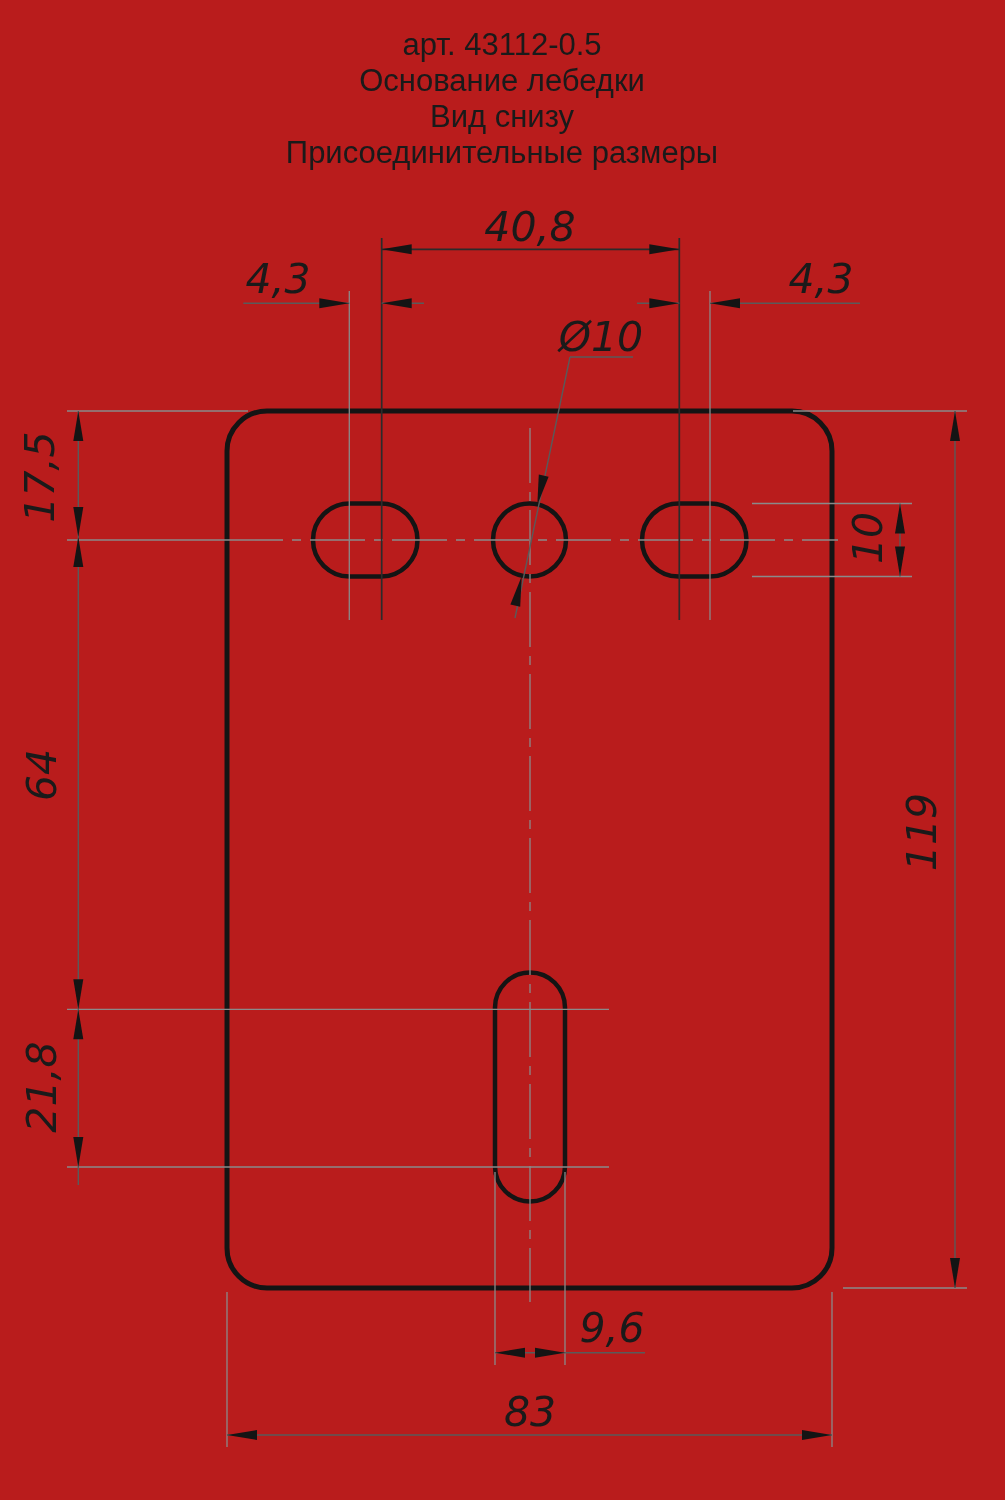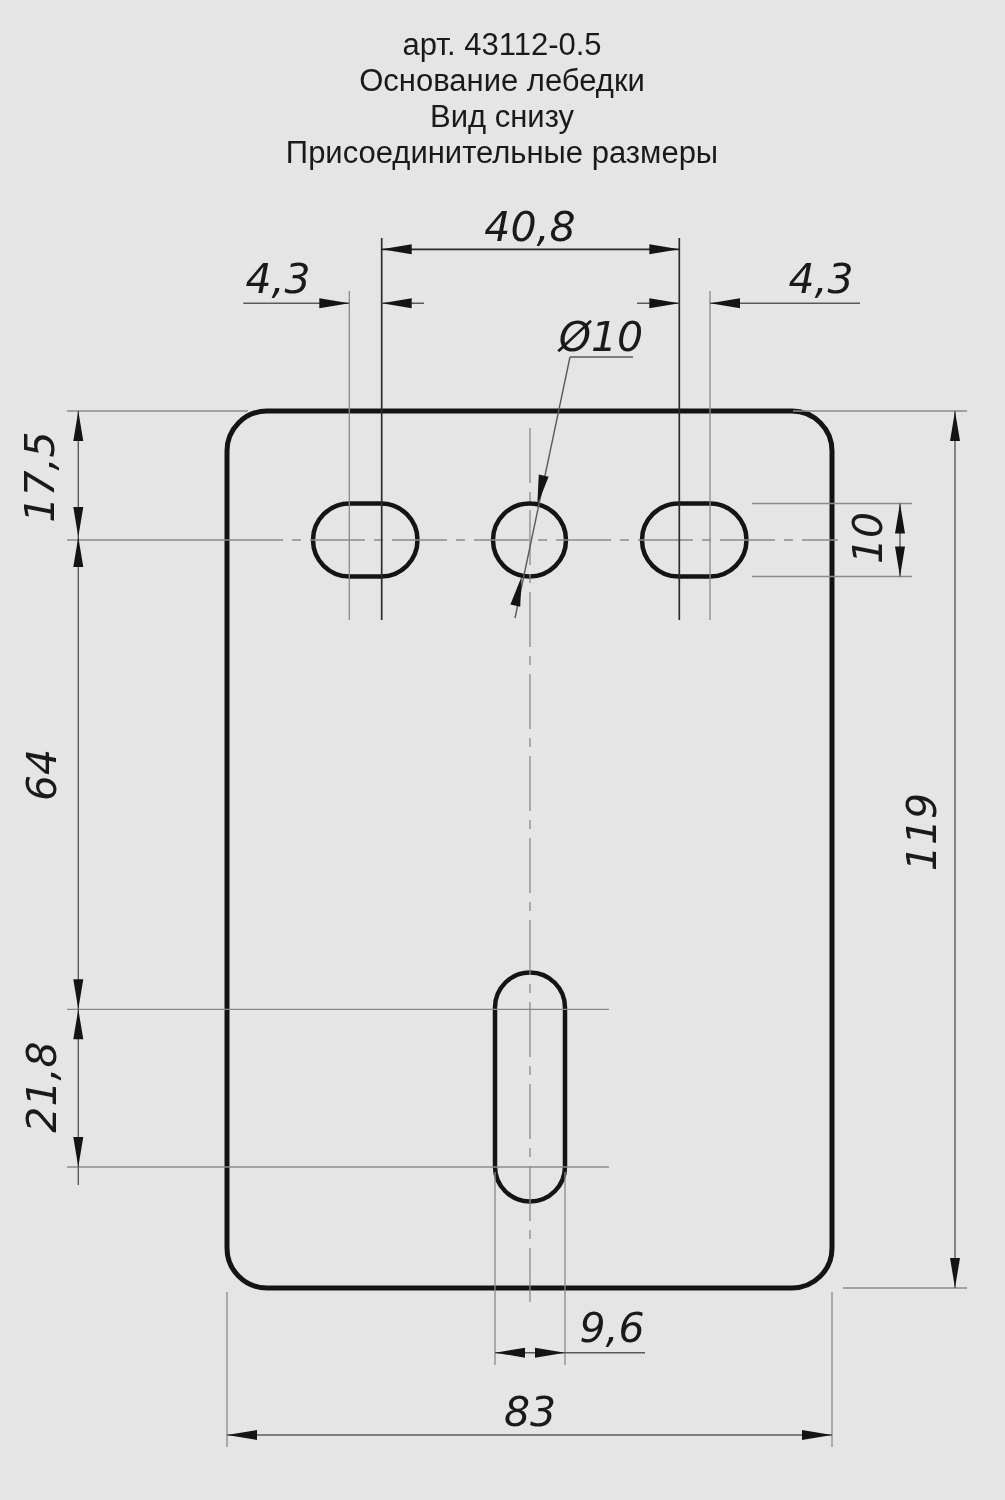--- a/index.html
+++ b/index.html
@@ -4,21 +4,21 @@
 <style>
   html, body {
     margin: 0;
     padding: 0;
     background: #ffffff;
   }
   .page {
     position: relative;
     width: 1005px;
     height: 1500px;
-    background: #e5e5e5;
+    background: #b91c1c;
     font-family: "Liberation Sans", sans-serif;
   }
   svg { display: block; }
   .title-text {
     font-family: "Liberation Sans", sans-serif;
     font-size: 31px;
     fill: #1a1a1a;
   }
   .dim-text {
     font-family: "DejaVu Sans", sans-serif;

